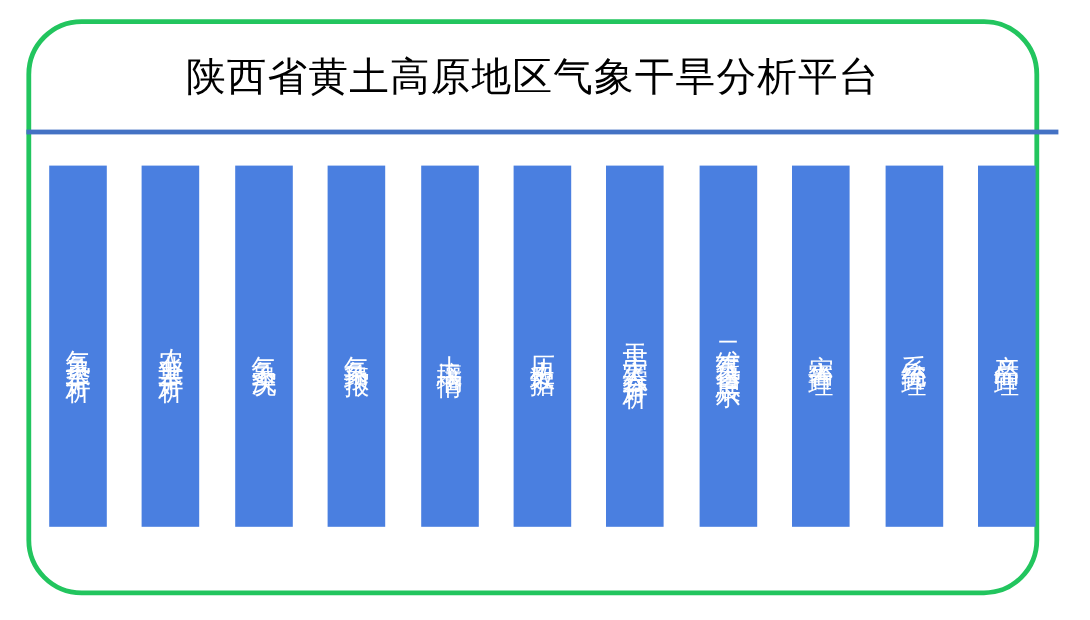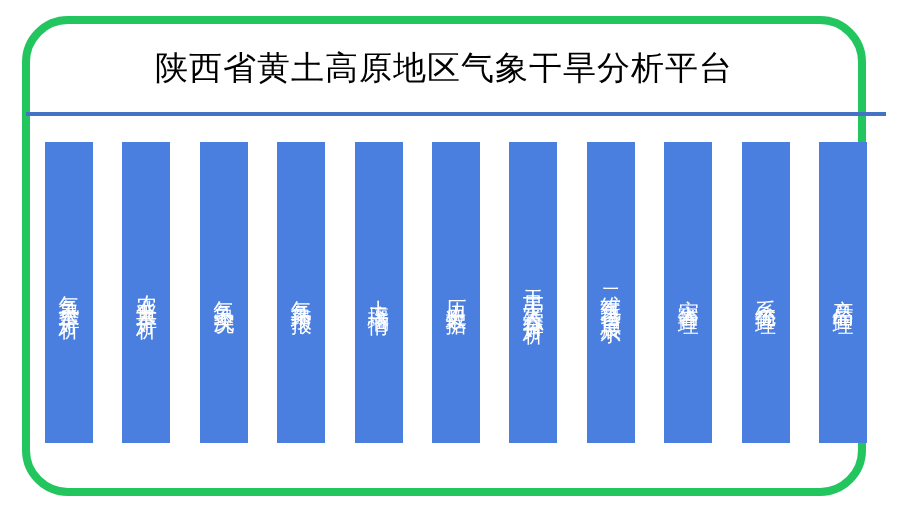--- a/index.html
+++ b/index.html
@@ -23,21 +23,21 @@
   }
 
   
   #platform-frame {
     position: absolute;
     left: 22px;
     top: 16px;
     width: 844px;
     height: 480px;
     box-sizing: border-box;
-    border: 8px solid #22c55e;
+    border: 4px solid #22c55e;
     border-radius: 46px;
     background: #ffffff;
   }
 
   
   #title-band {
     position: absolute;
     left: 0;
     top: 0;
     width: 100%;

